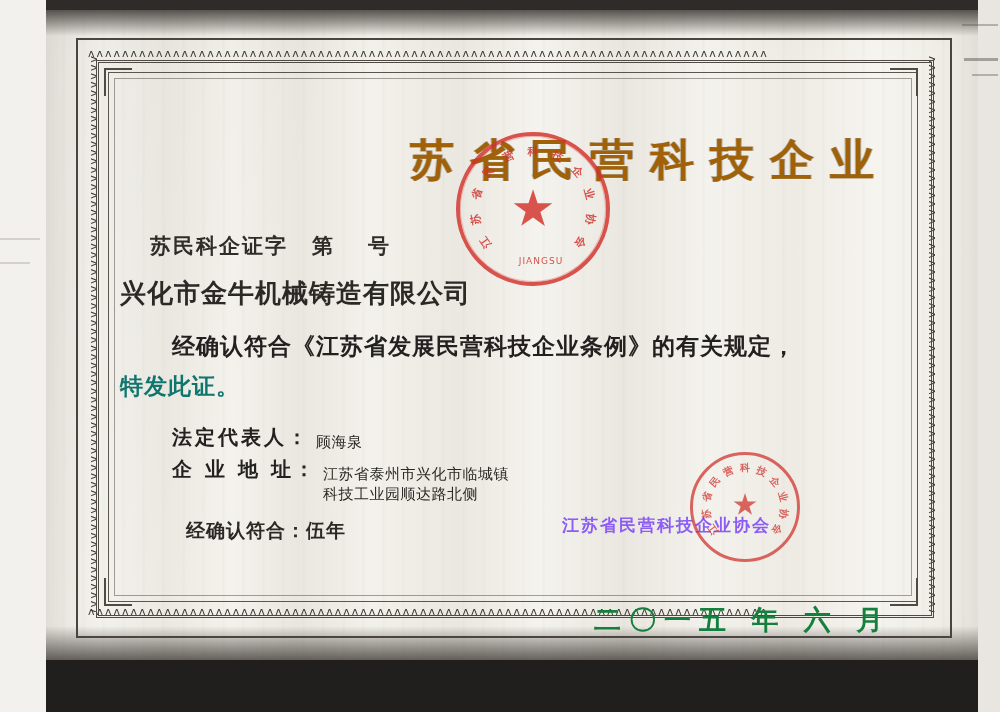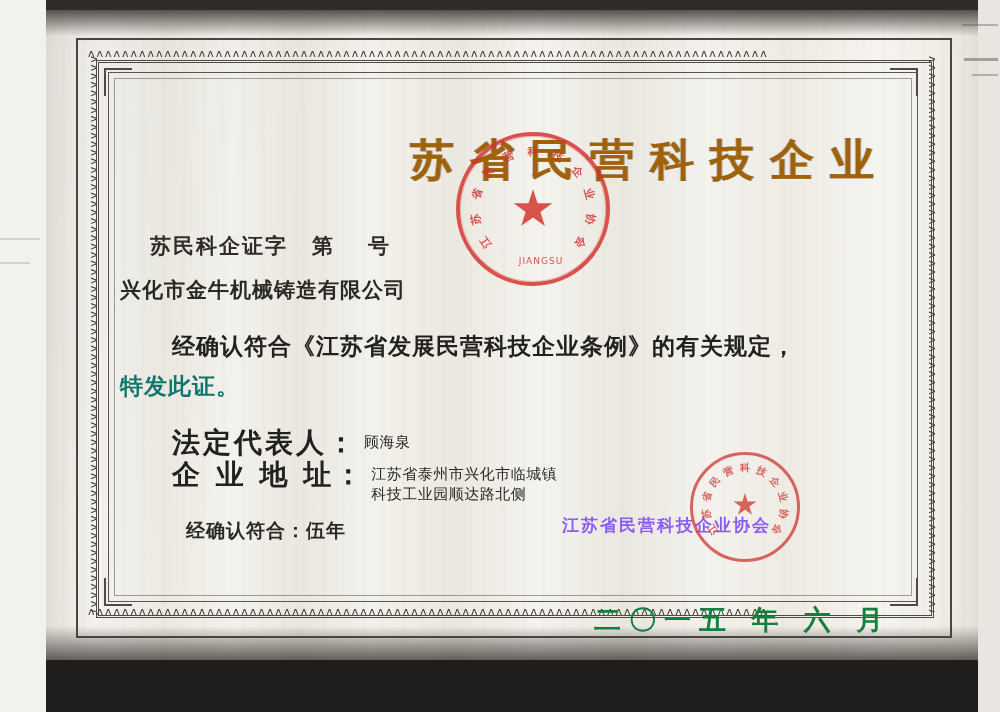--- a/index.html
+++ b/index.html
@@ -185,21 +185,21 @@
     font-family: "Liberation Serif", serif;
     letter-spacing: 1px;
     font-weight: 600;
   }
   .serial-row .hao { margin-left: 34px; letter-spacing: 2px; font-weight: 600; }
 
   
   .company {
     position: absolute;
     left: 120px; top: 276px;
-    font-size: 21px;
+    font-size: 26px;
     letter-spacing: 1px;
     color: #2b2926;
     font-weight: 600;
     font-family: "DejaVu Serif", "Liberation Serif", serif;
   }
   .para1 {
     position: absolute;
     left: 172px; top: 322px;
     width: 700px;
     font-size: 23px;
@@ -220,21 +220,21 @@
     font-family: "DejaVu Serif", "Liberation Serif", serif;
   }
 
   
   .field {
     position: absolute;
     display: flex;
     align-items: flex-start;
   }
   .field .fl {
-    font-size: 28px;
+    font-size: 20px;
     font-weight: bold;
     letter-spacing: 3px;
     color: #232120;
     white-space: nowrap;
     font-family: "DejaVu Serif", "Liberation Serif", serif;
   }
   .field .fv {
     font-size: 15px;
     line-height: 20px;
     color: #2b2926;

